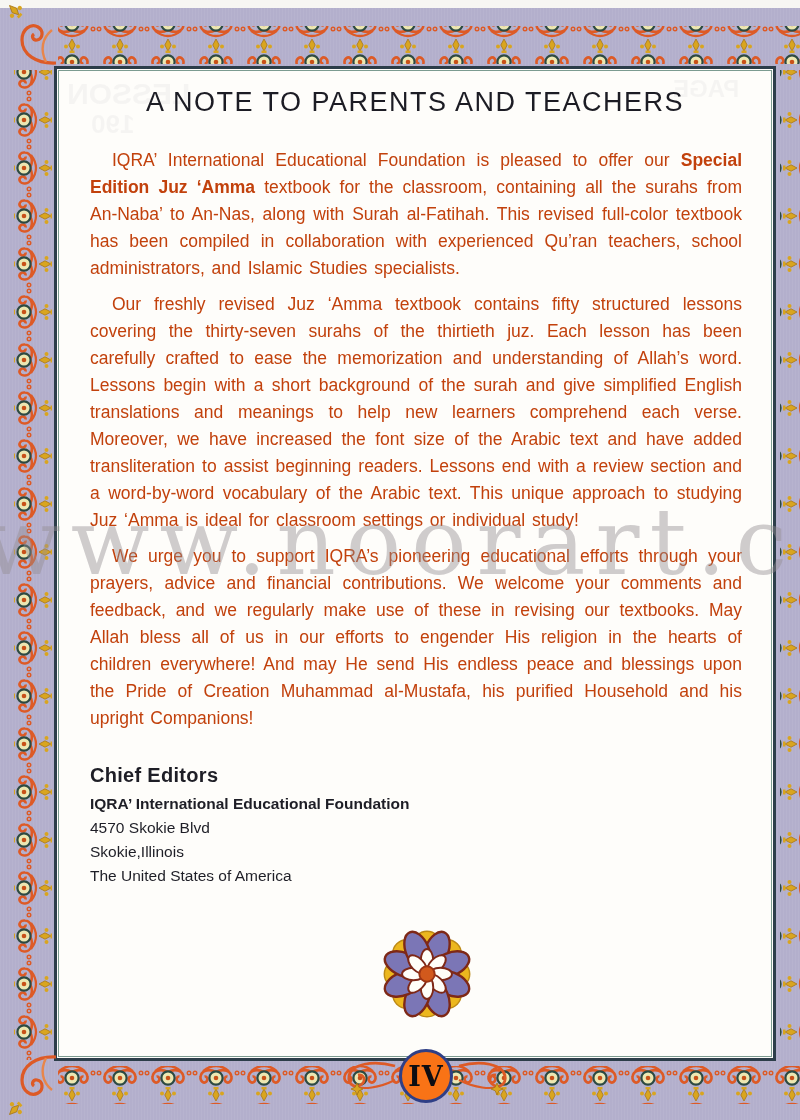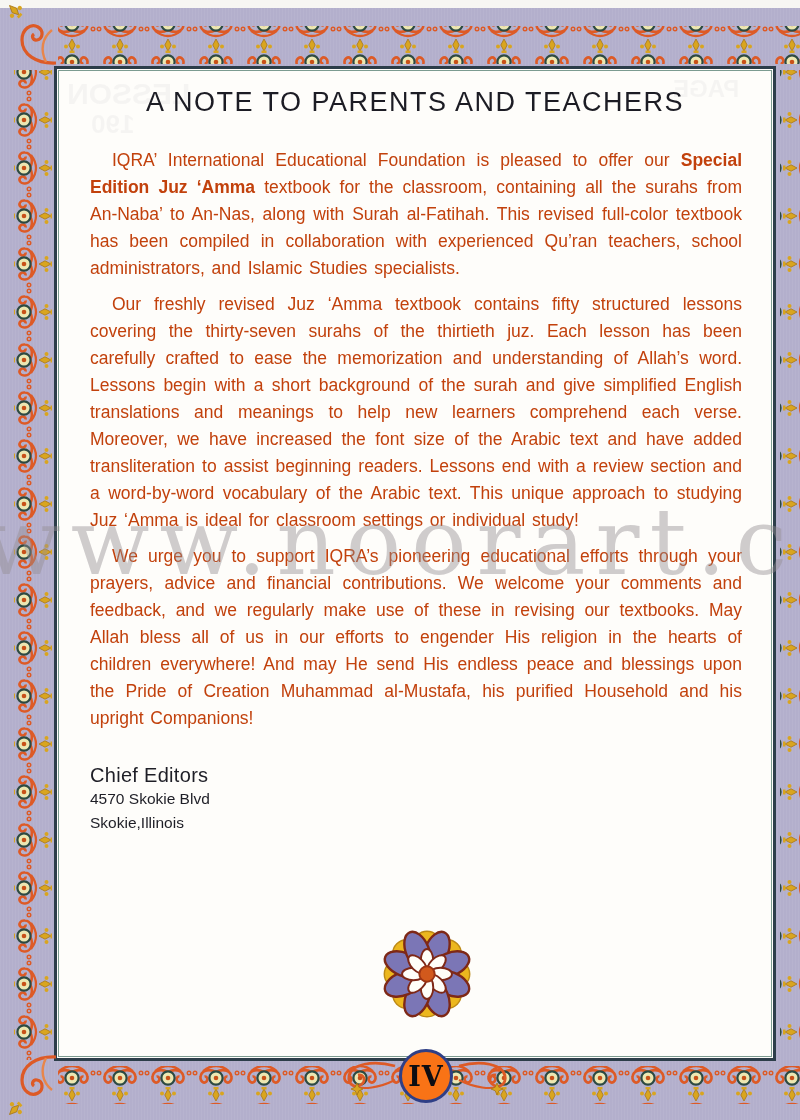--- a/index.html
+++ b/index.html
@@ -23,21 +23,21 @@
   
   .title{position:absolute;top:18px;left:0;right:0;text-align:center;
          font-size:27px;letter-spacing:1.5px;color:#1c1c24;font-weight:400;}
   
   .body-text{position:absolute;top:78px;left:33px;right:31px;
          font-size:17.5px;line-height:27px;text-align:justify;color:#c2410c;word-spacing:2px;}
   .body-text p{margin:0 0 9px 0;text-indent:22px;}
   .body-text b{font-weight:700;}
   
   .chief{position:absolute;top:694px;left:33px;color:#1e1e26;font-size:15.5px;line-height:24px;}
-  .chief .heading{font-size:20px;font-weight:400;letter-spacing:.3px;}
+  .chief .heading{font-size:20px;font-weight:700;letter-spacing:.3px;margin-bottom:5px;}
   .chief .org{font-weight:700;}
   
   .flower{position:absolute;left:322px;top:857px;}
   
   .pageno{position:absolute;left:399px;top:1049px;width:54px;height:54px;border-radius:50%;
           background:#f97316;border:3px solid #2f3f86;box-sizing:border-box;z-index:4;
           display:flex;align-items:center;justify-content:center;
           font-family:"DejaVu Serif",serif;font-size:27px;font-weight:700;
           letter-spacing:1px;color:#0d0d12;}
   
@@ -123,22 +123,24 @@
     <div class="title">A NOTE TO PARENTS AND TEACHERS</div>
 
     <div class="body-text">
       <p><span>IQRA’ International Educational Foundation is pleased to offer our </span><b>Special Edition Juz ‘Amma</b><span> textbook for the classroom, containing all the surahs from An-Naba’ to An-Nas, along with Surah al-Fatihah. This revised full-color textbook has been compiled in collaboration with experienced Qu’ran teachers, school administrators, and Islamic Studies specialists.</span></p>
       <p><span>Our freshly revised Juz ‘Amma textbook contains fifty structured lessons covering the thirty-seven surahs of the thirtieth juz. Each lesson has been carefully crafted to ease the memorization and understanding of Allah’s word. Lessons begin with a short background of the surah and give simplified English translations and meanings to help new learners comprehend each verse. Moreover, we have increased the font size of the Arabic text and have added transliteration to assist beginning readers. Lessons end with a review section and a word-by-word vocabulary of the Arabic text. This unique approach to studying Juz ‘Amma is ideal for classroom settings or individual study!</span></p>
       <p><span>We urge you to support IQRA’s pioneering educational efforts through your prayers, advice and financial contributions. We welcome your comments and feedback, and we regularly make use of these in revising our textbooks. May Allah bless all of us in our efforts to engender His religion in the hearts of children everywhere! And may He send His endless peace and blessings upon the Pride of Creation Muhammad al-Mustafa, his purified Household and his upright Companions!</span></p>
     </div>
 
     <div class="chief">
       <div class="heading">Chief Editors</div>
+      <div class="org">IQRA’ International Educational Foundation</div>
       <div>4570 Skokie Blvd</div>
       <div>Skokie,Illinois</div>
+      <div>The United States of America</div>
     </div>
 
     <svg class="flower" width="96" height="96" viewBox="-50 -50 100 100">
       <g>
         <circle cx="30" cy="0" r="14.5" fill="#ecb71e" stroke="#bd8a16" stroke-width="1.5"></circle>
         <circle cx="21.2" cy="21.2" r="14.5" fill="#ecb71e" stroke="#bd8a16" stroke-width="1.5"></circle>
         <circle cx="0" cy="30" r="14.5" fill="#ecb71e" stroke="#bd8a16" stroke-width="1.5"></circle>
         <circle cx="-21.2" cy="21.2" r="14.5" fill="#ecb71e" stroke="#bd8a16" stroke-width="1.5"></circle>
         <circle cx="-30" cy="0" r="14.5" fill="#ecb71e" stroke="#bd8a16" stroke-width="1.5"></circle>
         <circle cx="-21.2" cy="-21.2" r="14.5" fill="#ecb71e" stroke="#bd8a16" stroke-width="1.5"></circle>

